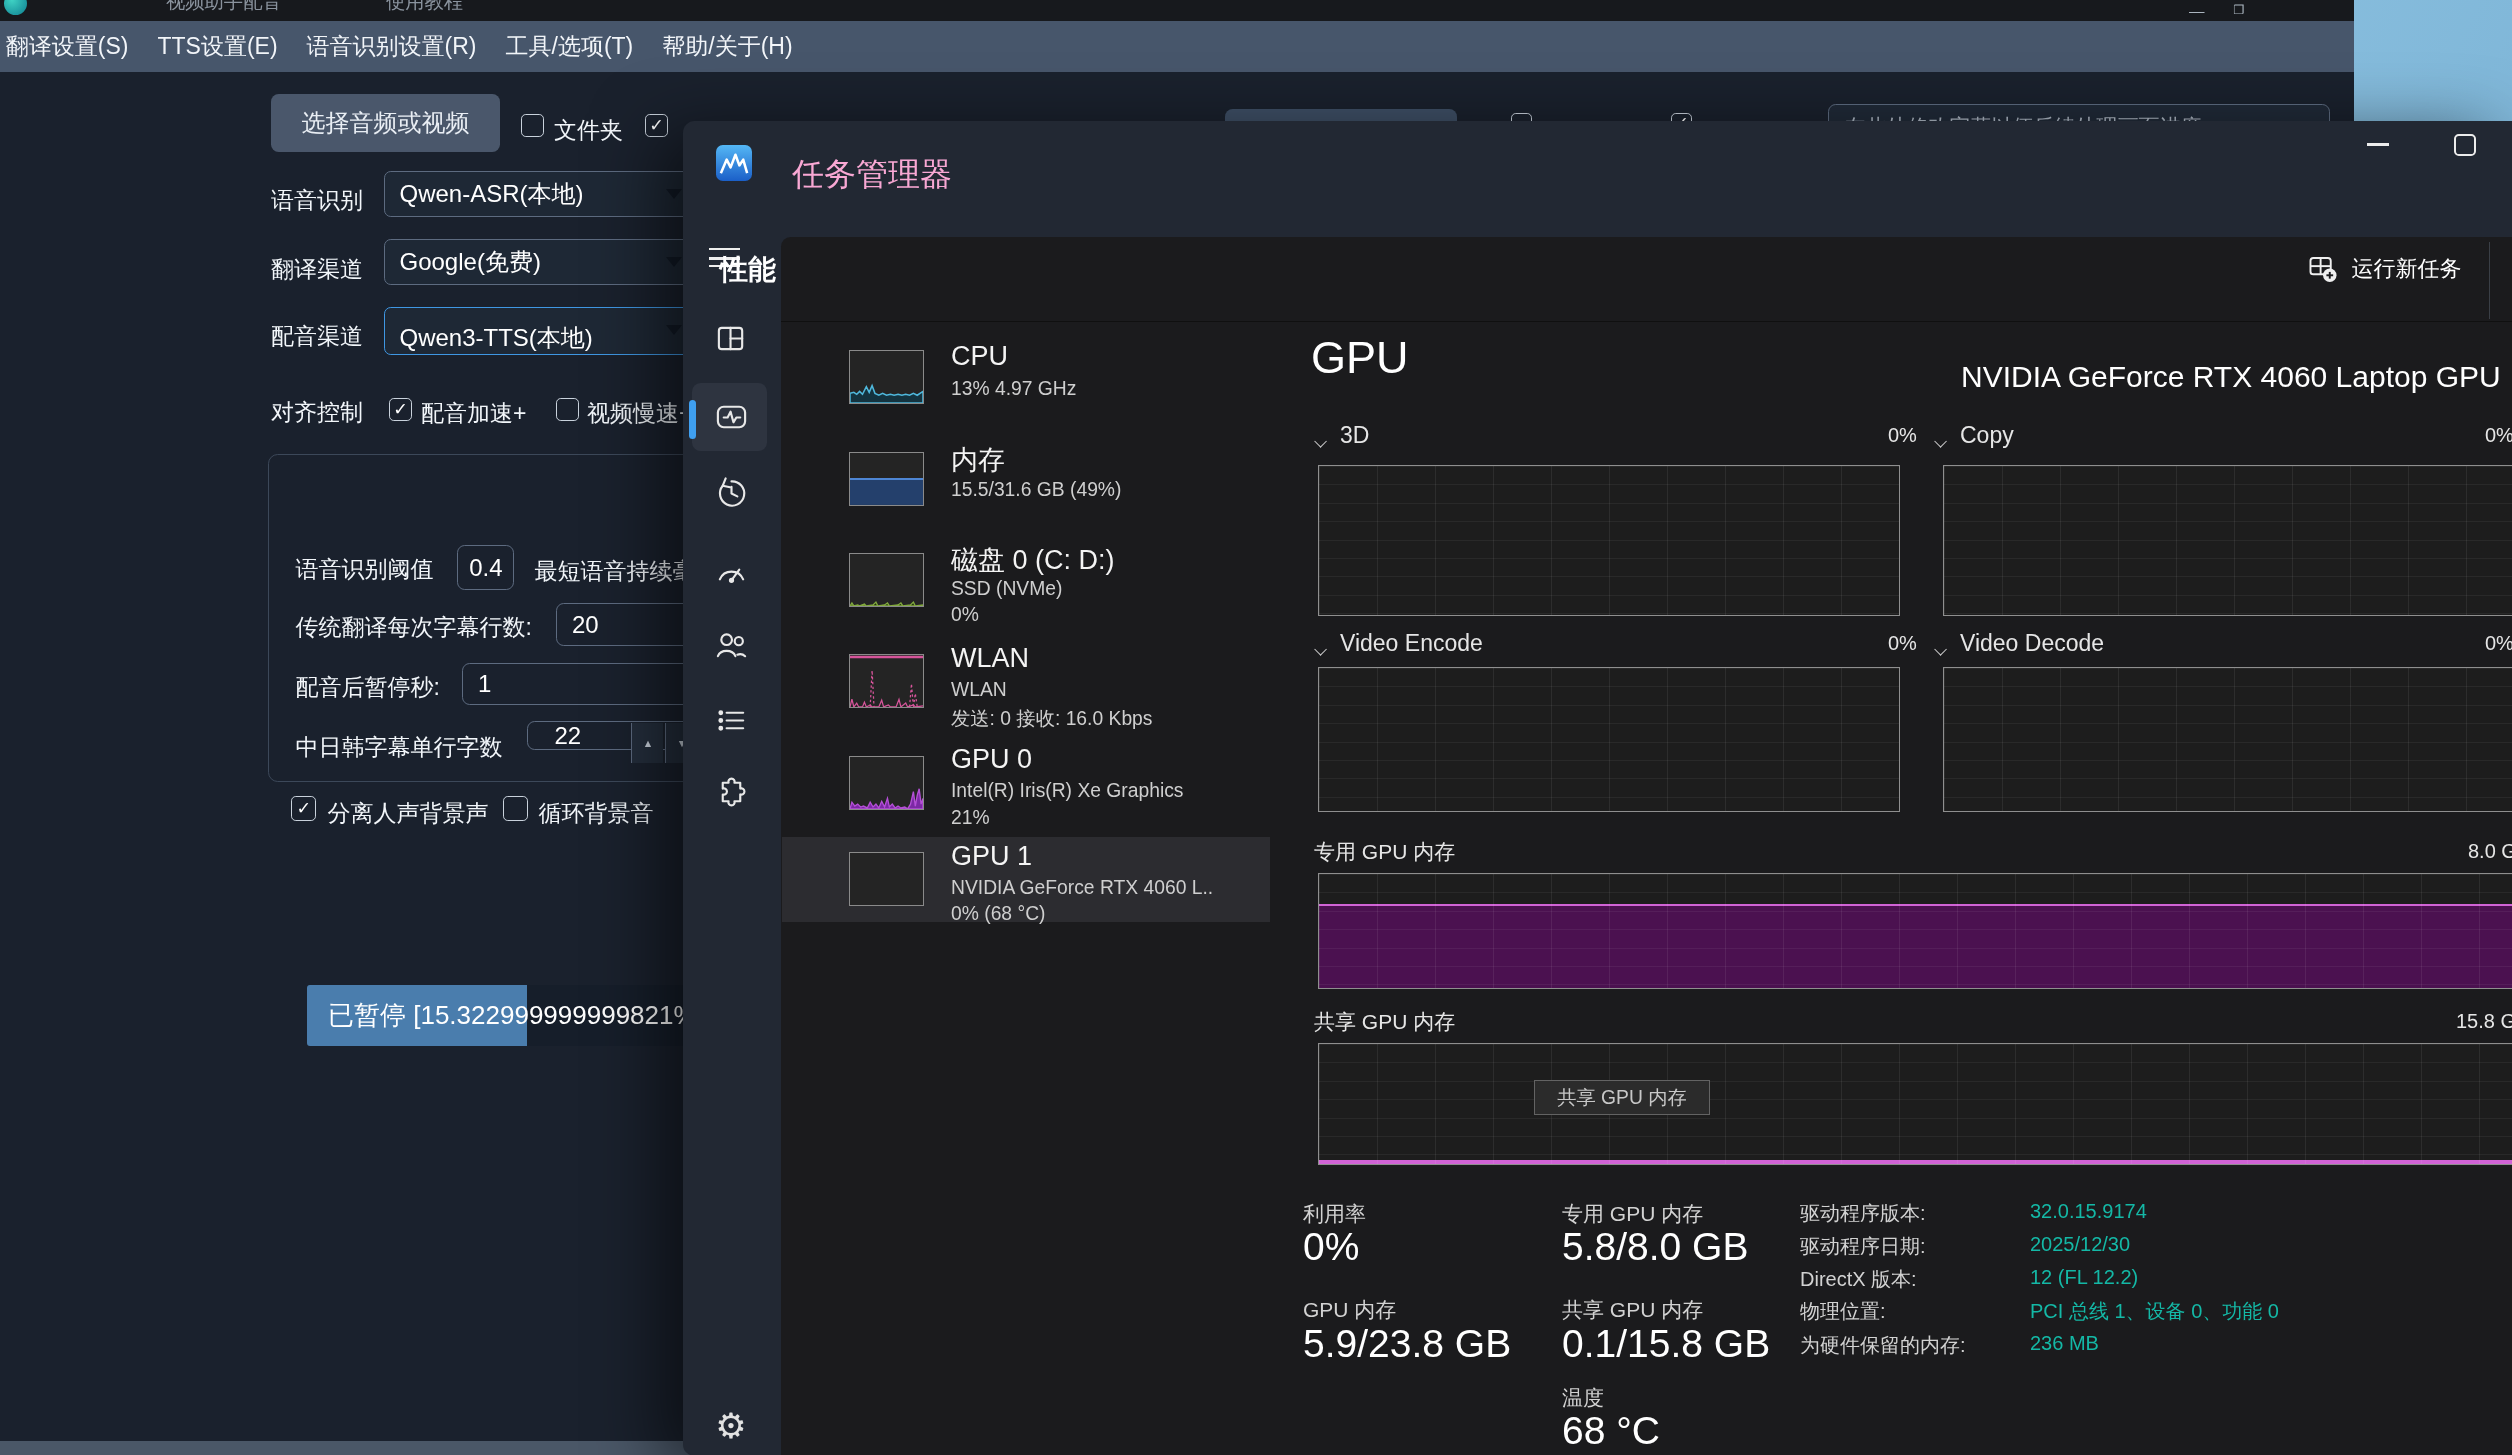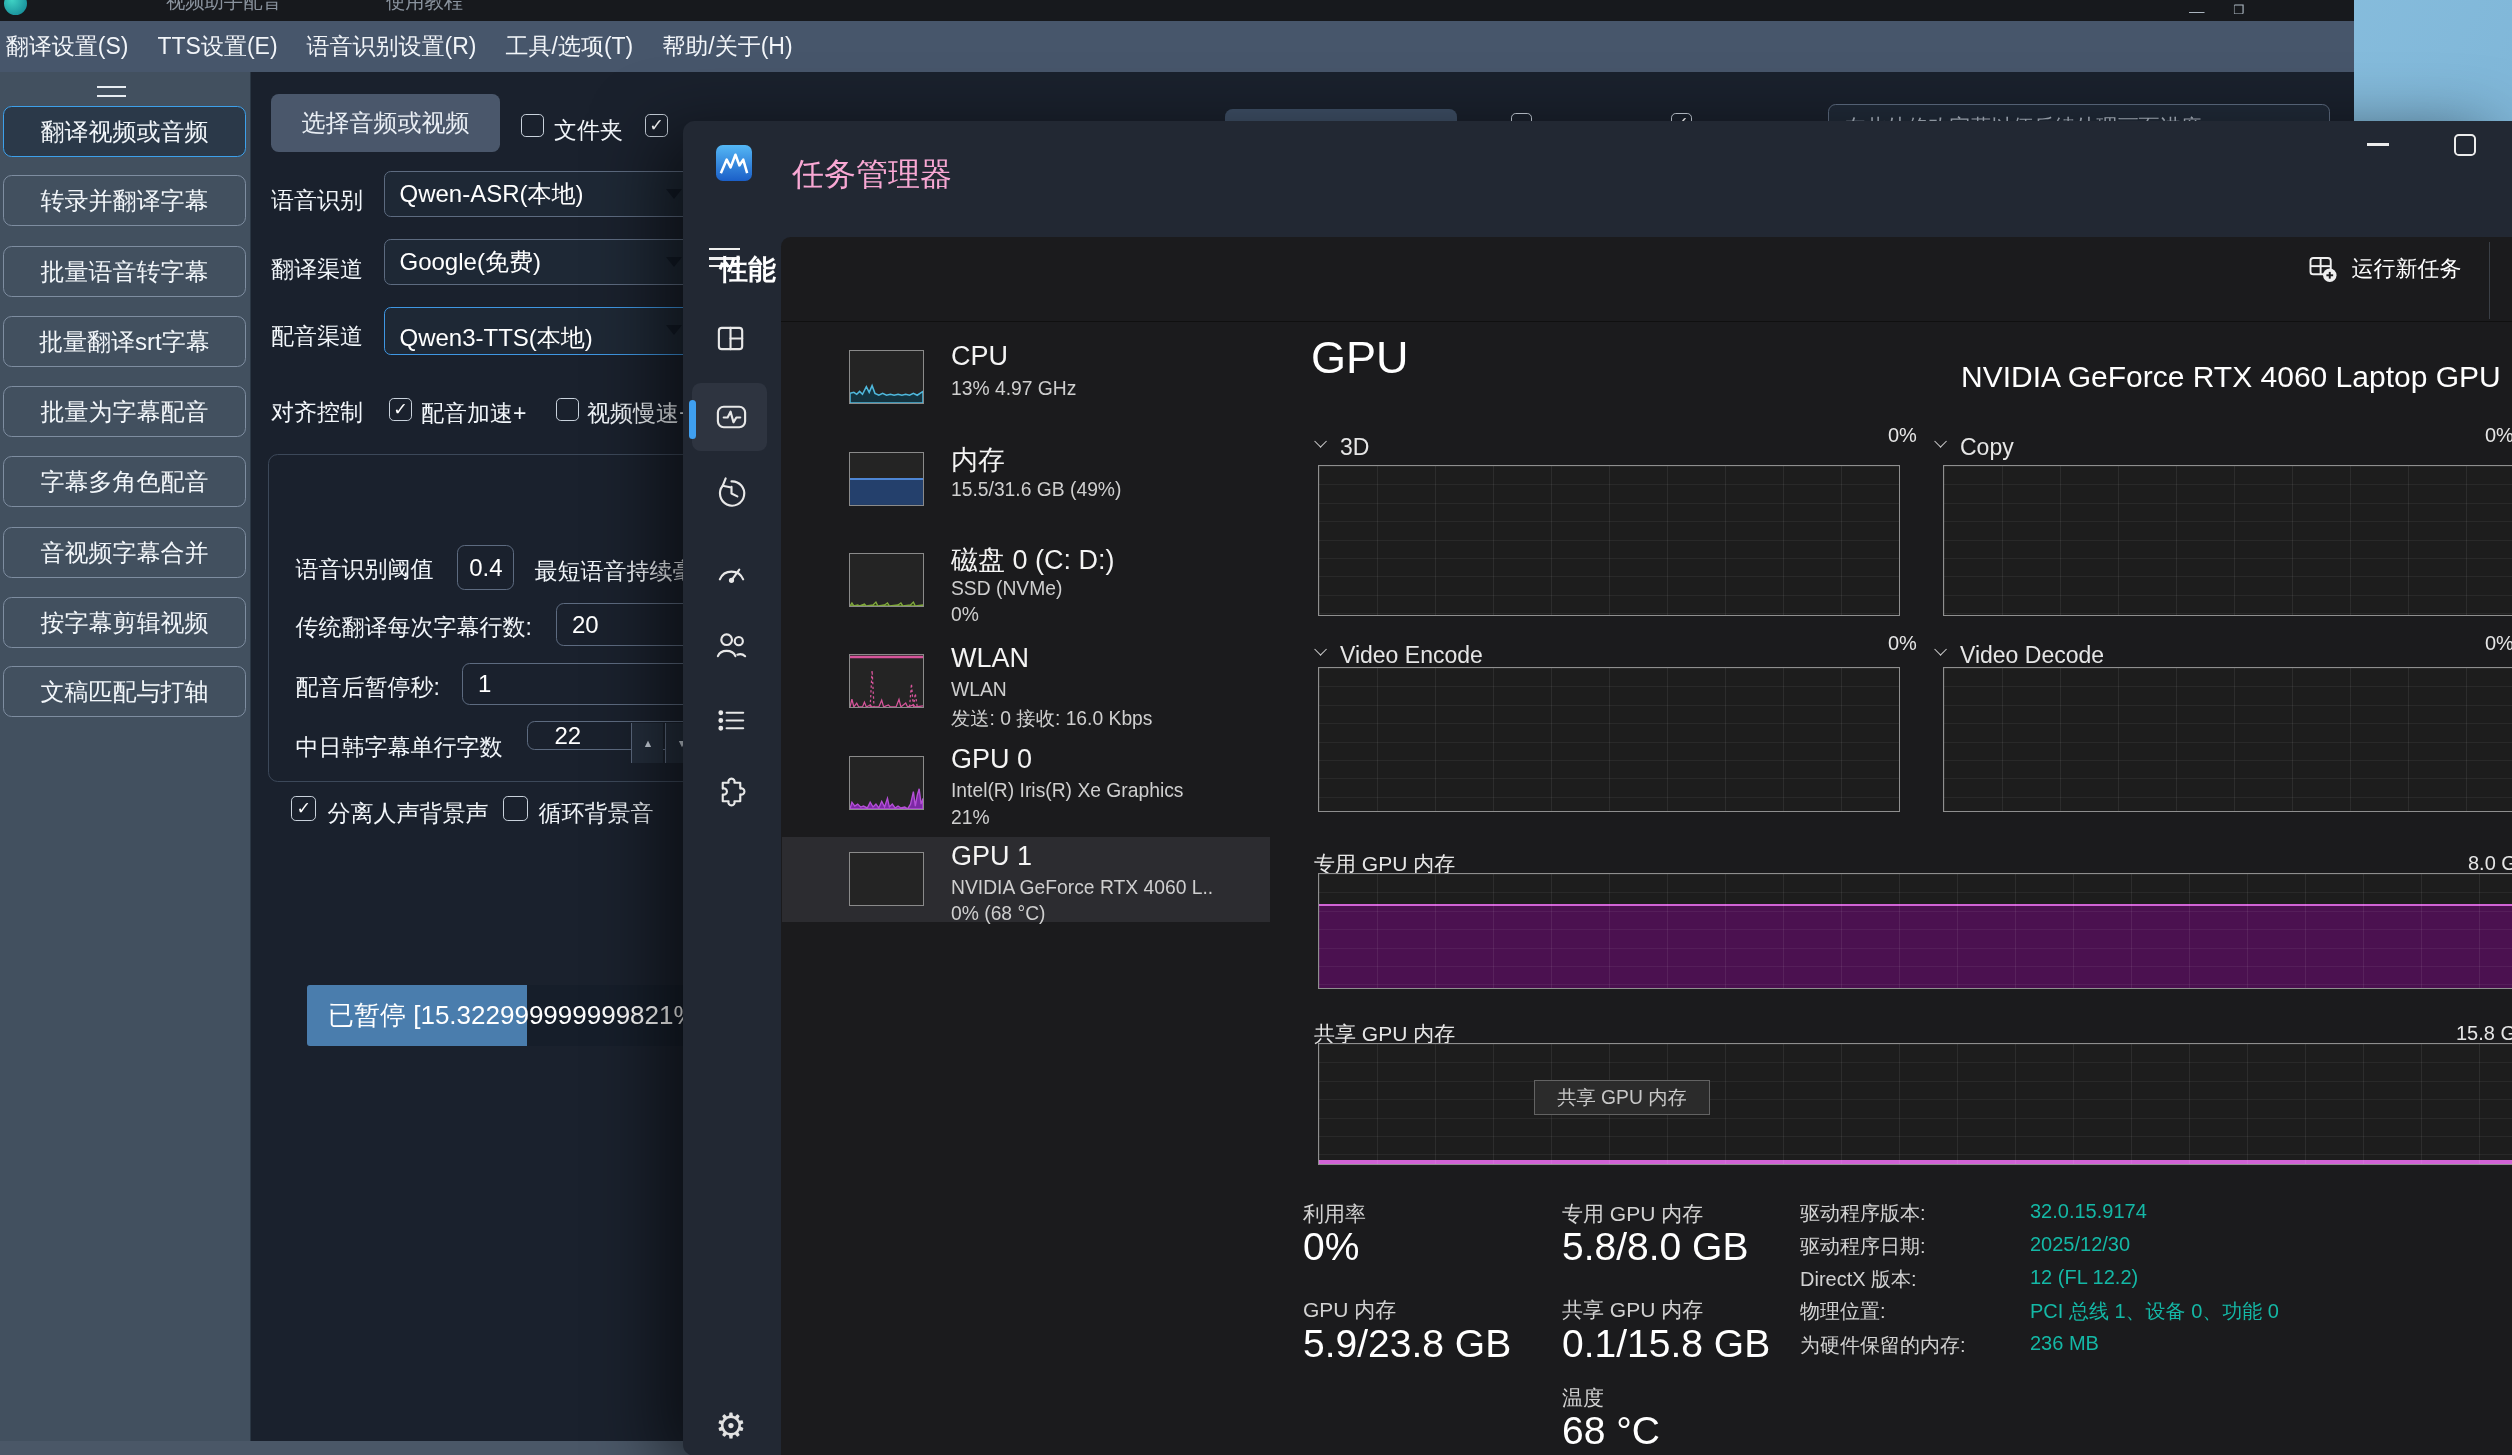--- a/index.html
+++ b/index.html
@@ -87,21 +87,21 @@
 
   
   .thumb { position:absolute; width:75px; height:54px; background:#242424; border:1px solid #8a8a8a; }
   .e-title { position:absolute; left:268px; font-size:27px; color:#f4f4f4; white-space:nowrap; }
   .e-sub { position:absolute; left:268px; font-size:19.3px; color:#cfcfcf; white-space:nowrap; }
   #entry-sel { left:99px; top:716px; width:488px; height:85px; background:#2c2c30; }
 
   
   #gpu-title { left:628px; top:211px; font-size:45px; color:#fff; }
   #gpu-device { left:1278px; top:239px; font-size:30px; color:#fff; white-space:nowrap; }
-  .sec-label { position:absolute; font-size:23px; color:#e6e6e6; white-space:nowrap;margin-top:12px; }
+  .sec-label { position:absolute; font-size:23px; color:#e6e6e6; white-space:nowrap; }
   .sec-val { position:absolute; font-size:20px; color:#e6e6e6; }
   .chev { position:absolute; width:8.7px; height:8.7px; border-left:1.9px solid #cfcfcf;
     border-bottom:1.9px solid #cfcfcf; transform:rotate(-45deg); }
   .chart { position:absolute; background:#1d1d1d; border:1px solid #8f8f8f; overflow:hidden; }
   .grid-overlay { position:absolute; inset:0;
     background-image:
       repeating-linear-gradient(to right, rgba(255,255,255,0.07) 0 1px, transparent 1px 58px),
       repeating-linear-gradient(to bottom, rgba(255,255,255,0.055) 0 1px, transparent 1px 18.4px); }
   #dmem-fill { position:absolute; left:0; right:0; bottom:0; height:84px; background:#4b1150;
     border-top:2.9px solid #d163d6; }
@@ -130,32 +130,20 @@
   </div>
 
   <div id="app-titlebar" class="abs">
     <div id="tb-logo" class="abs"></div>
     <span class="tb-frag" style="left:166px">视频助手配音</span>
     <span class="tb-frag" style="left:386px">使用教程</span>
     <span class="tb-ctl" style="left:2189px">—</span>
     <span class="tb-ctl" style="left:2233px;font-size:12.6px">❐</span>
   </div>
 
-  <div id="app-sidebar" class="abs">
-    <div id="sb-handle" class="abs"></div>
-    <div class="sb-item sel" style="top:34px">翻译视频或音频</div>
-    <div class="sb-item" style="top:103px">转录并翻译字幕</div>
-    <div class="sb-item" style="top:174px">批量语音转字幕</div>
-    <div class="sb-item" style="top:244px">批量翻译srt字幕</div>
-    <div class="sb-item" style="top:314px">批量为字幕配音</div>
-    <div class="sb-item" style="top:384px">字幕多角色配音</div>
-    <div class="sb-item" style="top:455px">音视频字幕合并</div>
-    <div class="sb-item" style="top:525px">按字幕剪辑视频</div>
-    <div class="sb-item" style="top:594px">文稿匹配与打轴</div>
-  </div>
 
   <div id="app-form" class="abs">
 
     <div class="btn-gray abs" style="left:20px;top:22px;width:229px;height:58px">选择音频或视频</div>
     <div class="cb abs" style="left:270px;top:42px"></div>
     <span class="lbl abs" style="left:303px;top:43px">文件夹</span>
     <div class="cb abs" style="left:394px;top:42px">✓</div>
 
     <div class="btn-gray abs" style="left:974px;top:37px;width:232px;height:52px;background:#3e4f66"></div>
     <div class="cb abs" style="left:1260px;top:41px;width:21px;height:21px"></div>

